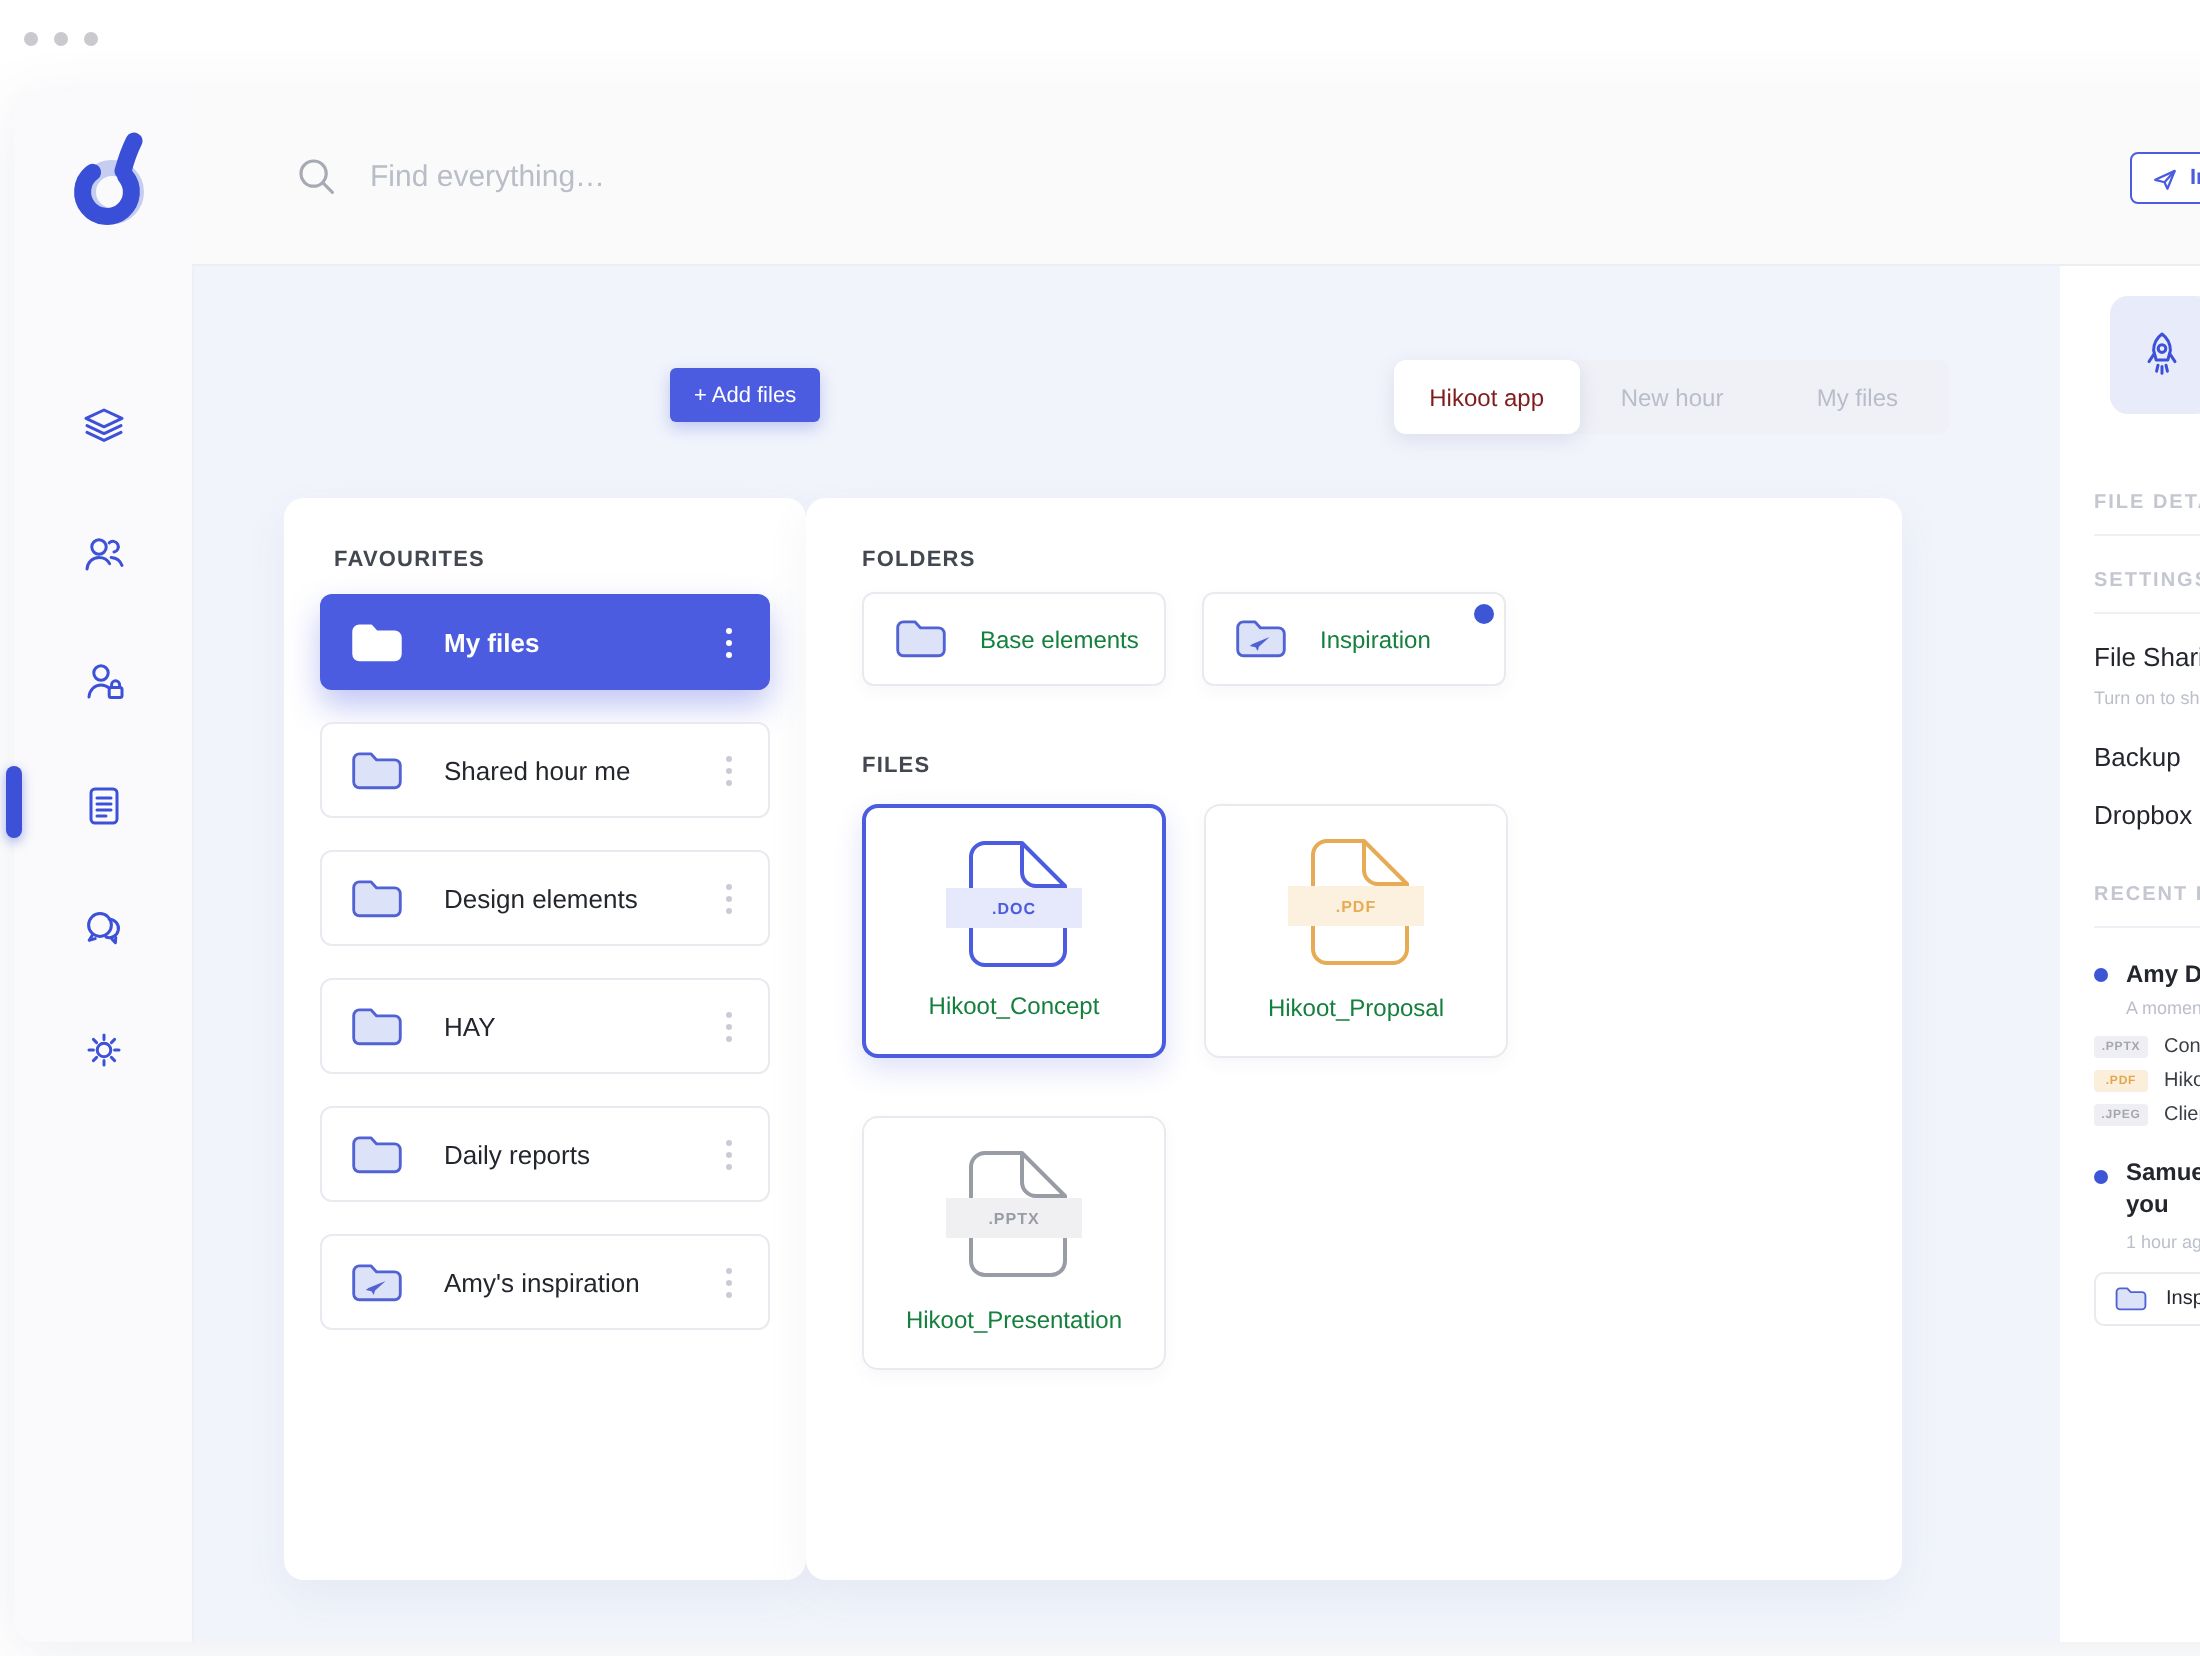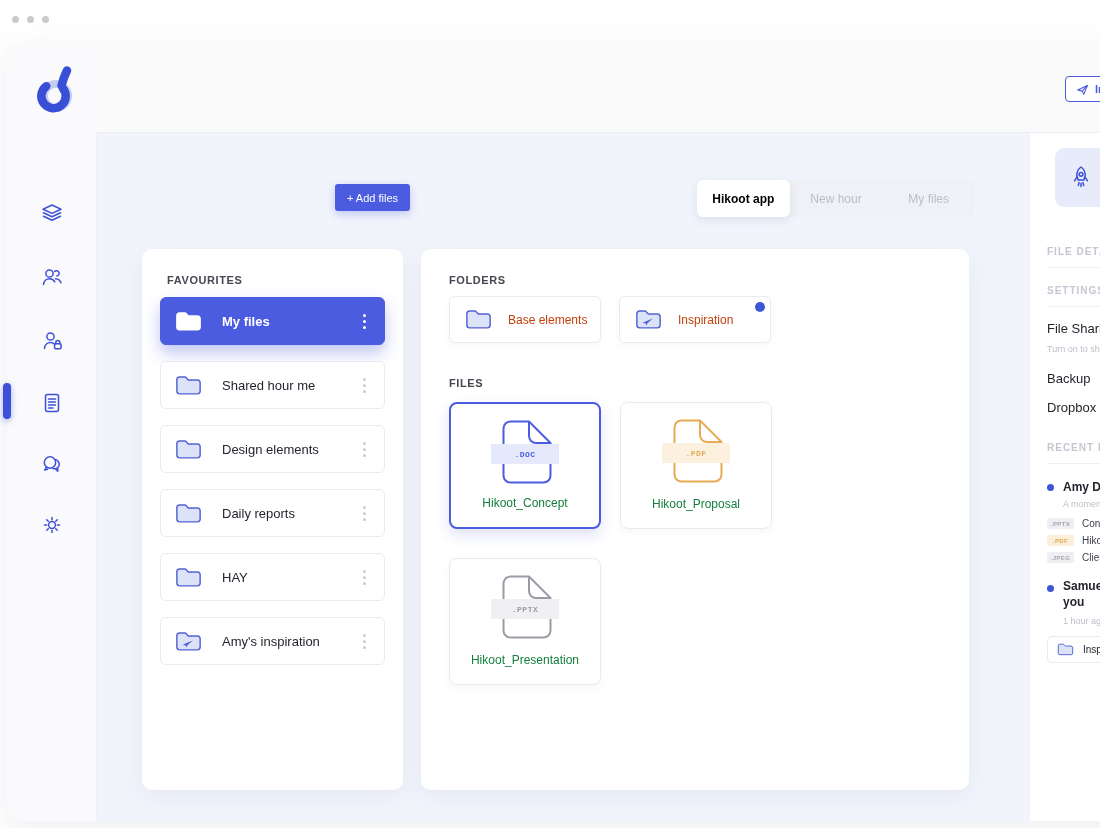--- a/index.html
+++ b/index.html
@@ -56,26 +56,26 @@
     display:flex;align-items:center;cursor:pointer;box-shadow:0 3px 8px rgba(76,92,224,.3);
   }
   .tabs{
     position:absolute;left:690px;top:135px;width:278px;height:37px;
     background:#eff1f6;border-radius:6px;display:flex;
   }
   .tab{
     flex:1;display:flex;align-items:center;justify-content:center;
     font-size:12px;color:#b9bdc8;cursor:pointer;border-radius:6px;
   }
-  .tab.active{background:#ffffff;color:#000000;font-weight:bold;box-shadow:0 3px 10px rgba(90,100,140,.14);}
+  .tab.active{background:#ffffff;color:#7f1d1d;font-weight:normal;box-shadow:0 3px 10px rgba(90,100,140,.14);}
 
   
   .card{position:absolute;background:#fff;border-radius:10px;box-shadow:0 8px 22px rgba(90,100,140,.07);}
   .fav-card{left:135px;top:204px;width:261px;height:541px;}
-  .docs-card{left:414px;top:204px;width:548px;height:541px;}
+  .docs-card{left:396px;top:204px;width:548px;height:541px;}
   .section-label{font-size:11px;font-weight:bold;letter-spacing:.6px;color:#43474f;}
 
   .fav-card .section-label{position:absolute;left:25px;top:25px;}
   .fav-list{position:absolute;left:18px;right:18px;top:48px;}
   .fav-item{
     height:46px;border:1px solid #e9eaf0;border-radius:6px;margin-bottom:16px;
     display:flex;align-items:center;padding-left:14px;gap:20px;cursor:pointer;background:#fff;
   }
   .fav-item .label{font-size:13px;color:#23262d;}
   .fav-item.active{background:#4c5ce0;border-color:#4c5ce0;box-shadow:0 8px 16px rgba(76,92,224,.35);}
@@ -89,29 +89,29 @@
   .fav-item.active .kebab i{background:#ffffff;}
 
   
   .docs-card .lbl-folders{position:absolute;left:28px;top:25px;}
   .docs-card .lbl-files{position:absolute;left:28px;top:128px;}
   .folder-tile{
     position:absolute;top:47px;width:152px;height:47px;border:1px solid #e9eaf0;border-radius:6px;
     display:flex;align-items:center;gap:16px;padding-left:15px;box-sizing:border-box;cursor:pointer;
     background:#fff;box-shadow:0 3px 8px rgba(90,100,140,.05);
   }
-  .folder-tile .label{font-size:12px;color:#c2410c;}
+  .folder-tile .label{font-size:12px;color:#15803d;}
   .notif-dot{position:absolute;right:5px;top:5px;width:10px;height:10px;border-radius:50%;background:#3d56d6;}
 
   .file-card{
     position:absolute;width:152px;height:127px;border:1px solid #e9eaf0;border-radius:8px;
     background:#fff;cursor:pointer;box-sizing:border-box;box-shadow:0 3px 8px rgba(90,100,140,.05);
   }
   .file-card.selected{border:2px solid #4c5ce0;box-shadow:0 6px 14px rgba(76,92,224,.18);}
-  .doc{position:relative;width:54px;height:64px;margin:16px auto 0;font-family:Liberation Mono, monospace;}
+  .doc{position:relative;width:54px;height:64px;margin:16px auto 0;}
   .doc svg{display:block;}
   .doc-band{
     position:absolute;left:-7px;right:-7px;top:24px;height:20px;
     display:flex;align-items:center;justify-content:center;
     font-size:8px;font-weight:bold;letter-spacing:.5px;
   }
   .file-name{position:absolute;left:0;right:0;bottom:17px;text-align:center;font-size:12px;color:#15803d;}
 
   
   .right-panel{position:absolute;left:1023px;top:88px;width:177px;bottom:0;background:#ffffff;border-radius:0 0 10px 0;}
@@ -197,20 +197,27 @@
     </div>
     <div class="nav-item" style="top:468px">
       <svg viewBox="0 0 24 24">
         <circle cx="12" cy="12" r="3.4"></circle>
         <path d="M12 4.5v2.2M12 17.3v2.2M4.5 12h2.2M17.3 12h2.2M6.7 6.7l1.6 1.6M15.7 15.7l1.6 1.6M17.3 6.7l-1.6 1.6M8.3 15.7l-1.6 1.6"></path>
       </svg>
     </div>
   </div>
 
   <div class="header">
+    <div class="search">
+      <svg width="21" height="21" viewBox="0 0 21 21">
+        <circle cx="8.8" cy="8.8" r="6.3"></circle>
+          <path d="M13.6 13.6l4.6 4.6"></path>
+      </svg>
+      <input type="text" placeholder="Find everything…" style="">
+    </div>
     <button class="invite-btn">
       <svg width="13" height="13" viewBox="0 0 16 16">
         <path d="M2 8.5l12-5.5-4.5 11-1.8-4z"></path>
           <path d="M7.7 10l6.3-7"></path>
       </svg>
       <span>Invite</span>
     </button>
   </div>
 
   <button class="add-files-btn">
@@ -265,33 +272,33 @@
             <i></i>
             <i></i>
             <i></i>
           </span>
       </div>
 
       <div class="fav-item">
         <svg class="folder-ic" viewBox="0 0 28 22">
           <path class="ffill" d="M1.8 5a3 3 0 0 1 3-3h6l3 3.2h9.4a3 3 0 0 1 3 3v8.6a3 3 0 0 1-3 3H4.8a3 3 0 0 1-3-3z"></path>
         </svg>
+        <span class="label">HAY</span>
+        <span class="kebab">
+            <i></i>
+            <i></i>
+            <i></i>
+          </span>
+      </div>
+
+      <div class="fav-item">
+        <svg class="folder-ic" viewBox="0 0 28 22">
+          <path class="ffill" d="M1.8 5a3 3 0 0 1 3-3h6l3 3.2h9.4a3 3 0 0 1 3 3v8.6a3 3 0 0 1-3 3H4.8a3 3 0 0 1-3-3z"></path>
+        </svg>
         <span class="label">Daily reports</span>
-        <span class="kebab">
-            <i></i>
-            <i></i>
-            <i></i>
-          </span>
-      </div>
-
-      <div class="fav-item">
-        <svg class="folder-ic" viewBox="0 0 28 22">
-          <path class="ffill" d="M1.8 5a3 3 0 0 1 3-3h6l3 3.2h9.4a3 3 0 0 1 3 3v8.6a3 3 0 0 1-3 3H4.8a3 3 0 0 1-3-3z"></path>
-        </svg>
-        <span class="label">HAY</span>
         <span class="kebab">
             <i></i>
             <i></i>
             <i></i>
           </span>
       </div>
 
       <div class="fav-item">
         <svg class="folder-ic" viewBox="0 0 28 22">
           <path class="ffill" d="M1.8 5a3 3 0 0 1 3-3h6l3 3.2h9.4a3 3 0 0 1 3 3v8.6a3 3 0 0 1-3 3H4.8a3 3 0 0 1-3-3z"></path>

